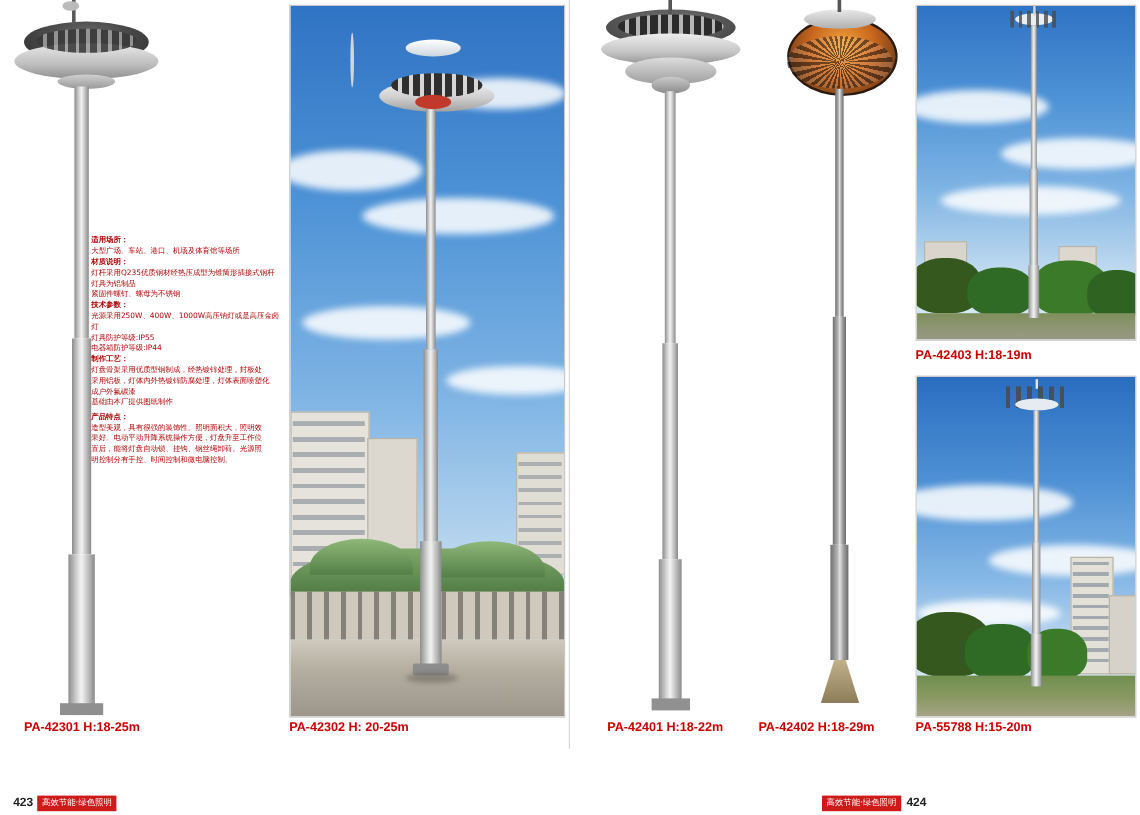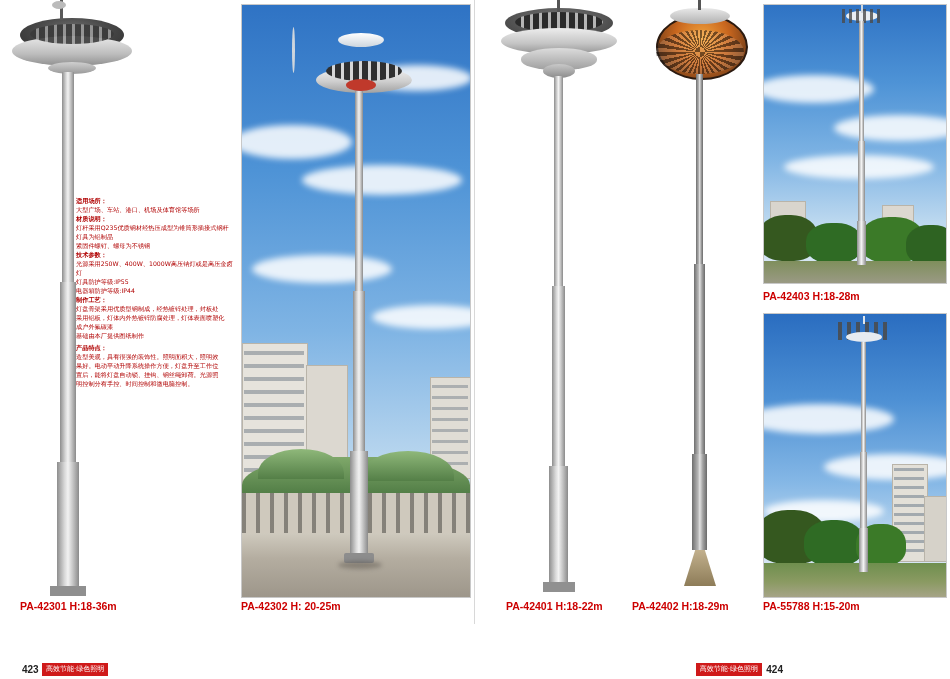--- a/index.html
+++ b/index.html
@@ -48,21 +48,21 @@
   .cap{
     position:absolute;
     color:#cc0000;
     font-size:10.5px;
     font-weight:bold;
     font-family:"Liberation Sans", sans-serif;
     white-space:nowrap;
   }
 
   
-  .footer{position:absolute;left:16px;bottom:0;width:772px;height:22px;text-decoration:underline;}
+  .footer{position:absolute;left:5px;bottom:0;width:772px;height:22px;text-decoration:underline;}
   .pagenum{
     position:absolute;bottom:4px;font-size:10px;color:#222;font-weight:bold;
     font-family:"Liberation Sans", sans-serif;
   }
   .footbar{
     position:absolute;bottom:3px;height:13px;background:#cf1a1a;color:#fff;
     font-size:7px;line-height:13px;padding:0 4px;white-space:nowrap;
     font-family:"DejaVu Sans", sans-serif;
   }
   .whitestrip{position:absolute;left:0;bottom:0;width:950px;height:2px;background:#fff;}
@@ -212,25 +212,25 @@
     <div style="position:absolute;left:74px;top:8px;width:52px;height:18px;background:repeating-linear-gradient(90deg,#4a4a4a 0 4px,transparent 4px 9px);opacity:.85;"></div>
     <div class="lamp-disc" style="left:82px;top:18px;width:36px;height:10px;background:#e6ebf1;"></div>
     <div style="position:absolute;left:99px;top:2px;width:2px;height:8px;background:#dfe6ec;"></div>
     <div class="pole" style="left:97px;top:28px;width:5px;height:110px;"></div>
     <div class="pole" style="left:96px;top:138px;width:7px;height:76px;"></div>
     <div class="pole" style="left:95px;top:214px;width:9px;height:44px;"></div>
   </div>
 
   <div class="gutter"></div>
 
-  <div class="cap" style="left:20px;top:600px;">PA-42301 H:18-36m</div>
+  <div class="cap" style="left:20px;top:600px;">PA-42301 H:18-25m</div>
   <div class="cap" style="left:241px;top:600px;">PA-42302 H: 20-25m</div>
   <div class="cap" style="left:506px;top:600px;">PA-42401 H:18-22m</div>
   <div class="cap" style="left:632px;top:600px;">PA-42402 H:18-29m</div>
-  <div class="cap" style="left:763px;top:290px;">PA-42403 H:18-28m</div>
+  <div class="cap" style="left:763px;top:290px;">PA-42403 H:18-19m</div>
   <div class="cap" style="left:763px;top:600px;">PA-55788 H:15-20m</div>
 
   <div class="footer">
     <div class="pagenum" style="left:6px;">423</div>
     <div class="footbar" style="left:26px;">高效节能·绿色照明</div>
 
     <div class="footbar" style="right:26px;">高效节能·绿色照明</div>
     <div class="pagenum" style="right:5px;text-align:right;">424</div>
   </div>
   <div class="whitestrip"></div>

